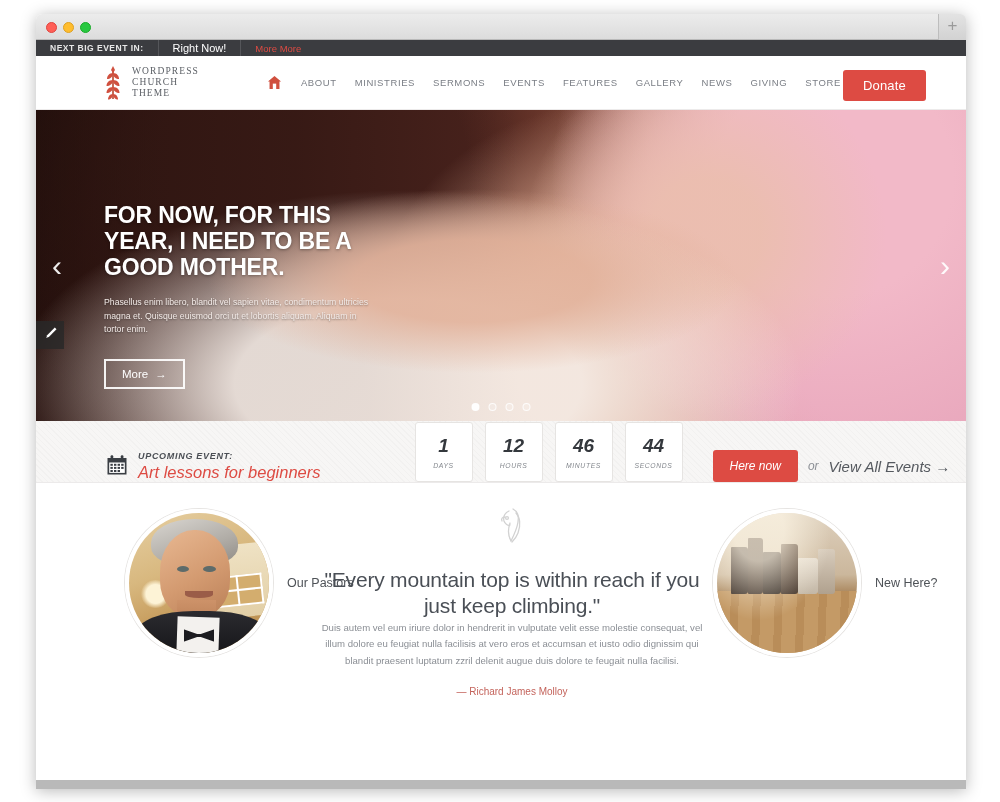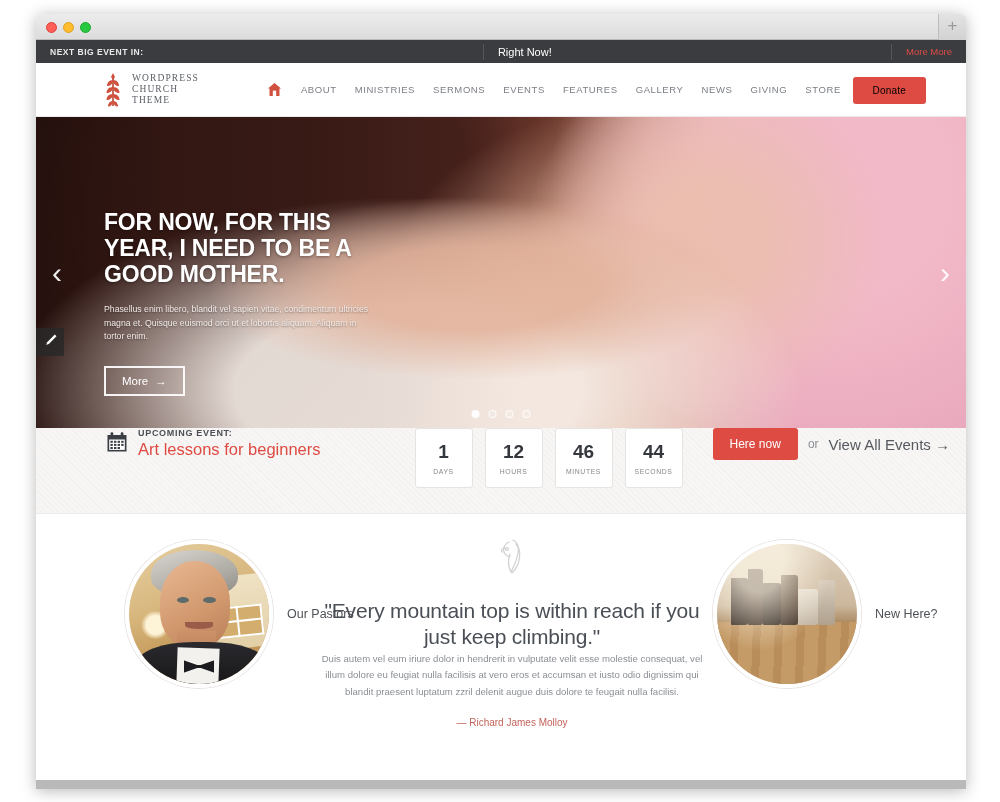--- a/index.html
+++ b/index.html
@@ -46,22 +46,22 @@
   
   #viewport {
     position: relative;
     width: 930px; height: 749px;
     background: #fff;
     overflow: hidden;
   }
 
   
   #topbar {
-    height: 23px; background: #3b3c40;
-    display: flex; align-items: center; justify-content: space-between;
+    height: 16px; background: #3b3c40;
+    display: flex; align-items: center; justify-content: flex-start;
     gap: 0px;
   }
   #topbar .seg { padding: 0 14px; display: flex; align-items: center; height: 16px; }
   #topbar .seg + .seg { border-left: 1px solid #55565a; }
   .tb-label {
     color: #e8e8e8; font-size: 8.5px; font-weight: bold;
     letter-spacing: 0.5px;
   }
   .tb-time { color: #ffffff; font-size: 11px; }
   .tb-more { color: #dd4b43; font-size: 9.5px; }
@@ -86,22 +86,22 @@
   }
   .nav-item {
     font-size: 9.5px; letter-spacing: 0.6px;
     color: #7a7e85; padding: 0 9px;
     text-transform: uppercase;
   }
   #home-icon { padding: 0 10px 0 0; display: flex; align-items: center; }
   #search-icon { margin-left: 18px; display:flex; align-items:center; }
   #donate-btn {
     position: absolute; right: 40px; top: 14px;
-    background: #dd4b43; color: #000000;
-    font-size: 10px; padding: 8px 20px;
+    background: #dd4b43; color: #ffffff;
+    font-size: 13px; padding: 8px 20px;
     border-radius: 3px; letter-spacing: 0.2px;
   }
 
   
   #hero {
     position: relative; height: 311px; overflow: hidden;
     background: #6b3b33;
   }
   #hero-bg {
     position: absolute; inset: 0;
@@ -155,27 +155,28 @@
   }
   .hdot {
     width: 8px; height: 8px; border-radius: 50%;
     border: 1px solid rgba(255,255,255,0.85);
     background: rgba(255,255,255,0.18);
   }
   .hdot.active { background: rgba(255,255,255,0.95); }
 
   
   #eventbar {
-    height: 86px;
+    height: 62px;
     background: #f7f6f5;
     background-image:
       repeating-linear-gradient(45deg, rgba(0,0,0,0.018) 0 1px, transparent 1px 4px);
     border-bottom: 1px solid #eceaea;
-    display: flex; align-items: flex-start;
+    display: flex; align-items: flex-end;
     position: relative;
+    font-style: italic;
   }
   #event-info { margin-left: 70px; display: flex; align-items: center; gap: 10px; }
   #event-texts { display: flex; flex-direction: column; gap: 2px; }
   #event-kicker {
     font-size: 9px; font-weight: bold; letter-spacing: 0.7px;
     color: #4b4f55; text-transform: uppercase;
   }
   #event-title { font-size: 16.5px; color: #dd4b43; }
   #counters { display: flex; gap: 12px; margin-left: 94px; }
   .counter {

